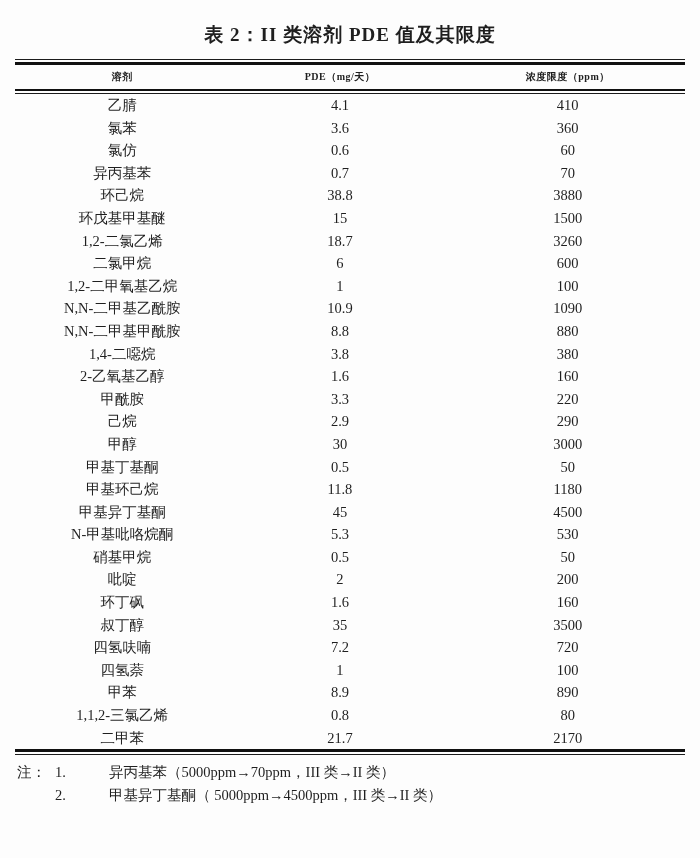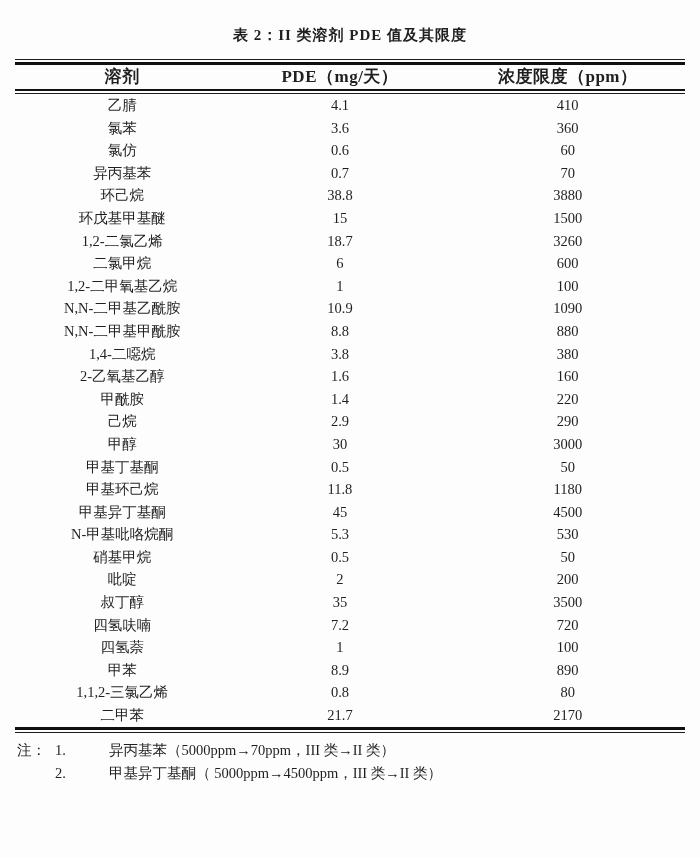--- a/index.html
+++ b/index.html
@@ -16,42 +16,42 @@
   }
   .page {
     width: 700px;
     height: 858px;
     background: #fdfdfd;
     box-sizing: border-box;
   }
   .doc-title {
     padding-top: 24px;
     text-align: center;
-    font-size: 15px;
+    font-size: 19px;
     font-weight: bold;
     letter-spacing: 1px;
     line-height: 22px;
   }
   .tablebox {
     margin: 13px 15px 0 15px;
   }
   .r-thin  { height: 1px;  background: #1c1c1c; }
   .r-thick { height: 3px;  background: #111111; }
   .r-thick2{ height: 2px;  background: #111111; }
   .r-gap   { height: 2px; }
   table {
     width: 100%;
     border-collapse: collapse;
     table-layout: fixed;
   }
   col.c1 { width: 32%; }
   col.c2 { width: 33%; }
   col.c3 { width: 35%; }
   thead th {
-    font-size: 17px;
+    font-size: 10px;
     font-weight: bold;
     text-align: center;
     height: 24px;
     line-height: 24px;
     padding: 0;
     letter-spacing: 0.5px;
   }
   tbody td {
     font-size: 14.5px;
     text-align: center;
@@ -180,21 +180,21 @@
             <td>3.8</td>
             <td>380</td>
           </tr>
           <tr>
             <td>2-乙氧基乙醇</td>
             <td>1.6</td>
             <td>160</td>
           </tr>
           <tr>
             <td>甲酰胺</td>
-            <td>1.4</td>
+            <td>3.3</td>
             <td>220</td>
           </tr>
           <tr>
             <td>己烷</td>
             <td>2.9</td>
             <td>290</td>
           </tr>
           <tr>
             <td>甲醇</td>
             <td>30</td>
@@ -222,20 +222,25 @@
           </tr>
           <tr>
             <td>硝基甲烷</td>
             <td>0.5</td>
             <td>50</td>
           </tr>
           <tr>
             <td>吡啶</td>
             <td>2</td>
             <td>200</td>
+          </tr>
+          <tr>
+            <td>环丁砜</td>
+            <td>1.6</td>
+            <td>160</td>
           </tr>
           <tr>
             <td>叔丁醇</td>
             <td>35</td>
             <td>3500</td>
           </tr>
           <tr>
             <td>四氢呋喃</td>
             <td>7.2</td>
             <td>720</td>

